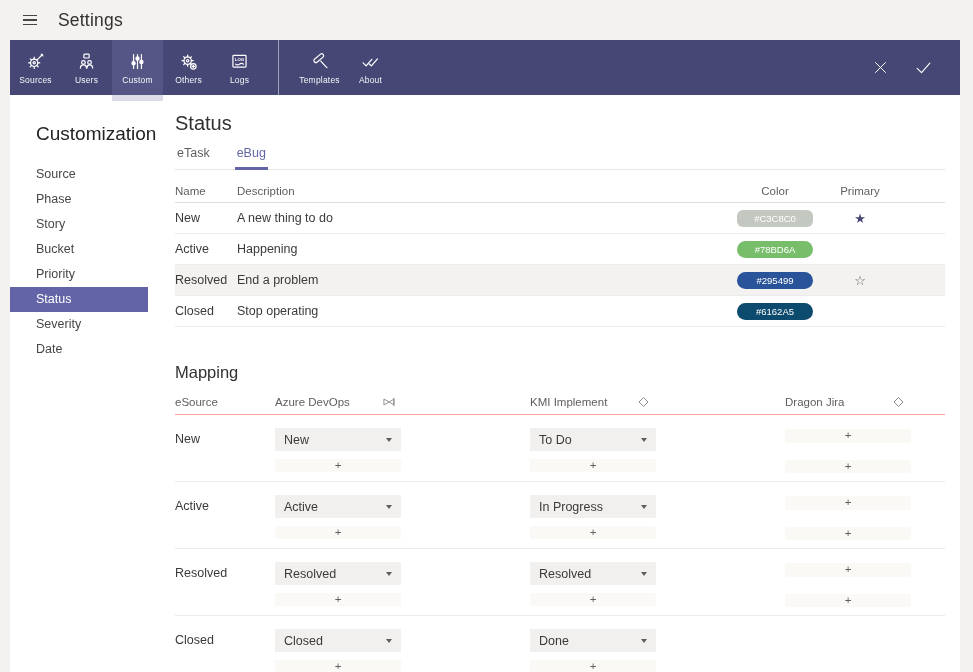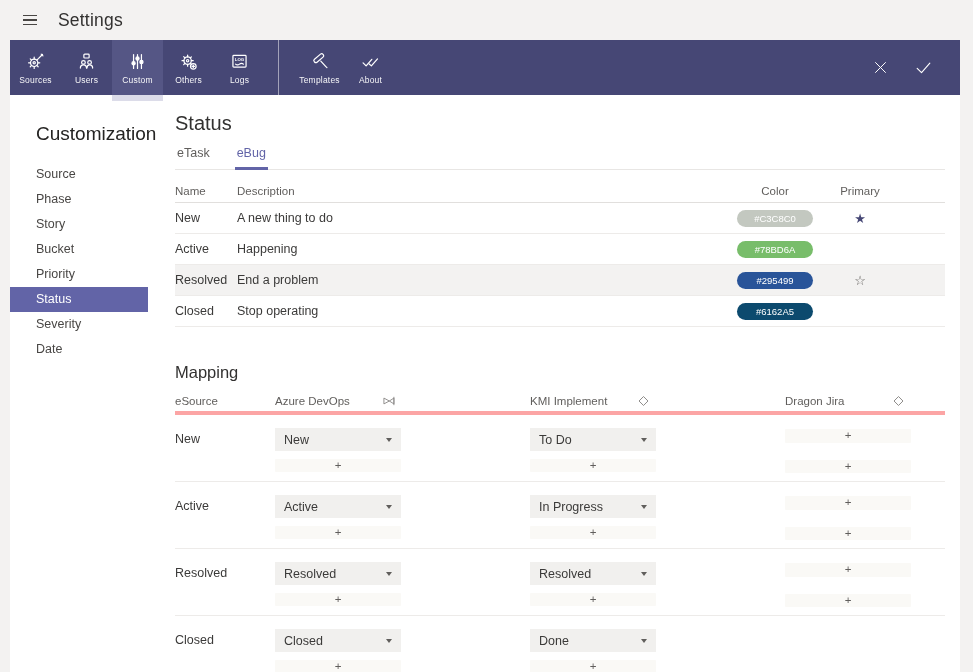--- a/index.html
+++ b/index.html
@@ -43,21 +43,21 @@
   .tr{height:31px;border-bottom:1px solid #edebe9;font-size:12.5px;color:#3b3a39;}
   .tr.highlight{background:#f3f2f1;}
   .c-center{text-align:center;}
   .badge{display:inline-block;min-width:76px;height:17px;line-height:17px;border-radius:9px;color:#fff;font-size:9.5px;text-align:center;cursor:pointer;}
   .star{font-size:13px;cursor:pointer;color:#605e5c;display:inline-block;min-width:14px;}
   .star-filled{color:#464775;}
   .star-outline{color:#605e5c;}
   
   .map-title{margin-top:36px;font-size:16.5px;font-weight:400;color:#323130;}
   .map-grid{display:grid;grid-template-columns:100px 255px 255px 1fr;align-items:center;}
-  .map-head{margin-top:8px;height:25px;border-bottom:4px solid #fca5a5;font-size:11.5px;color:#605e5c;}
+  .map-head{margin-top:8px;height:25px;border-bottom:1px solid #fca5a5;font-size:11.5px;color:#605e5c;}
   .map-hcell{position:relative;display:flex;align-items:center;height:100%;}
   .map-hcell .h-icon{position:absolute;left:106px;top:50%;transform:translateY(-50%);display:flex;}
   .map-icon{fill:none;stroke:#8a8886;stroke-width:1.1;stroke-linejoin:round;}
   .map-row{border-bottom:1px solid #edebe9;padding:13px 0 8px;align-items:start;}
   .map-label{font-size:12.5px;color:#3b3a39;padding-top:4px;}
   .cell{width:126px;display:flex;flex-direction:column;}
   .dropdown{height:23px;background:#f1f0ee;display:flex;align-items:center;padding:0 9px;cursor:pointer;}
   .dropdown .val{font-size:12.5px;color:#3b3a39;}
   .caret{margin-left:auto;width:0;height:0;border-left:3.5px solid transparent;border-right:3.5px solid transparent;border-top:4px solid #605e5c;}
   .plus-btn{margin-top:8px;height:13px;background:#faf9f6;text-align:center;line-height:12px;font-size:11.5px;color:#605e5c;cursor:pointer;border-radius:1px;}
@@ -198,21 +198,21 @@
           <span>Name</span>
           <span>Description</span>
           <span class="c-center">Color</span>
           <span class="c-center">Primary</span>
           <span></span>
         </div>
 
         <div class="trow tr">
           <span>New</span>
           <span>A new thing to do</span>
-          <span class="c-center"><span class="badge" style="background: rgb(195, 200, 192);">#C3C8C0</span></span>
+          <span class="c-center"><span class="badge" style="background: rgb(195, 200, 192); border-radius: 6px;">#C3C8C0</span></span>
           <span class="c-center"><span class="star star-filled">★</span></span>
           <span></span>
         </div>
 
         <div class="trow tr">
           <span>Active</span>
           <span>Happening</span>
           <span class="c-center"><span class="badge" style="background: rgb(120, 189, 106);">#78BD6A</span></span>
           <span class="c-center"><span class="star"></span></span>
           <span></span>

